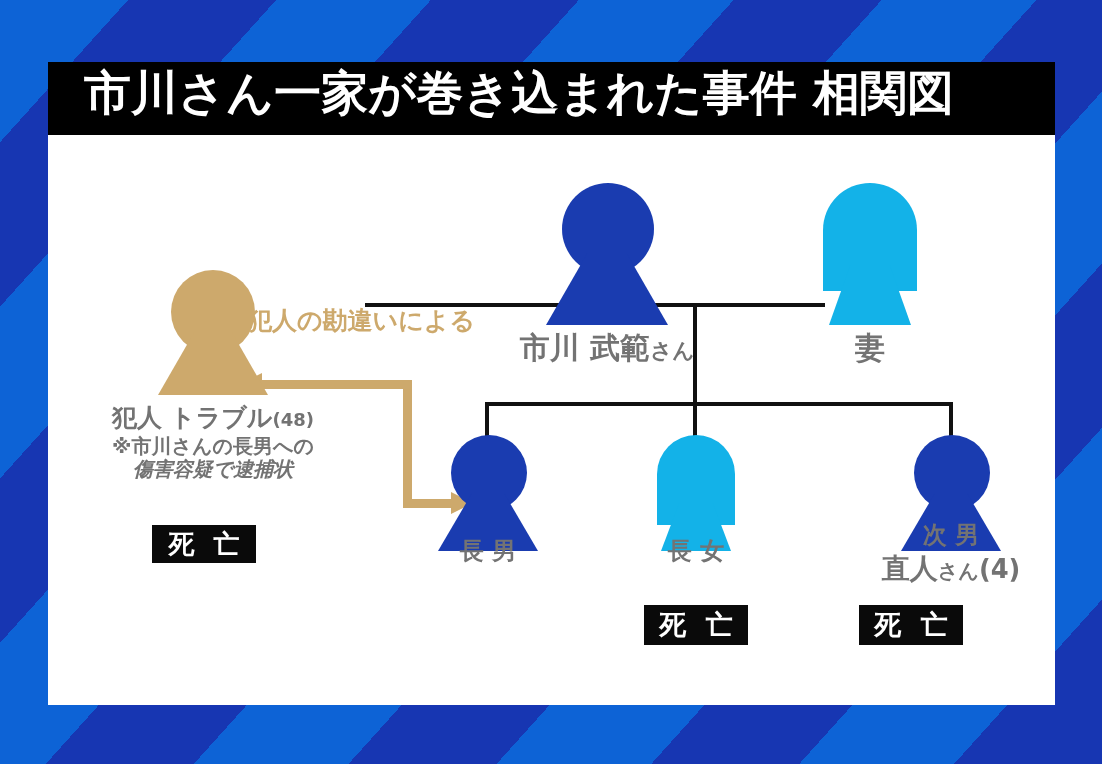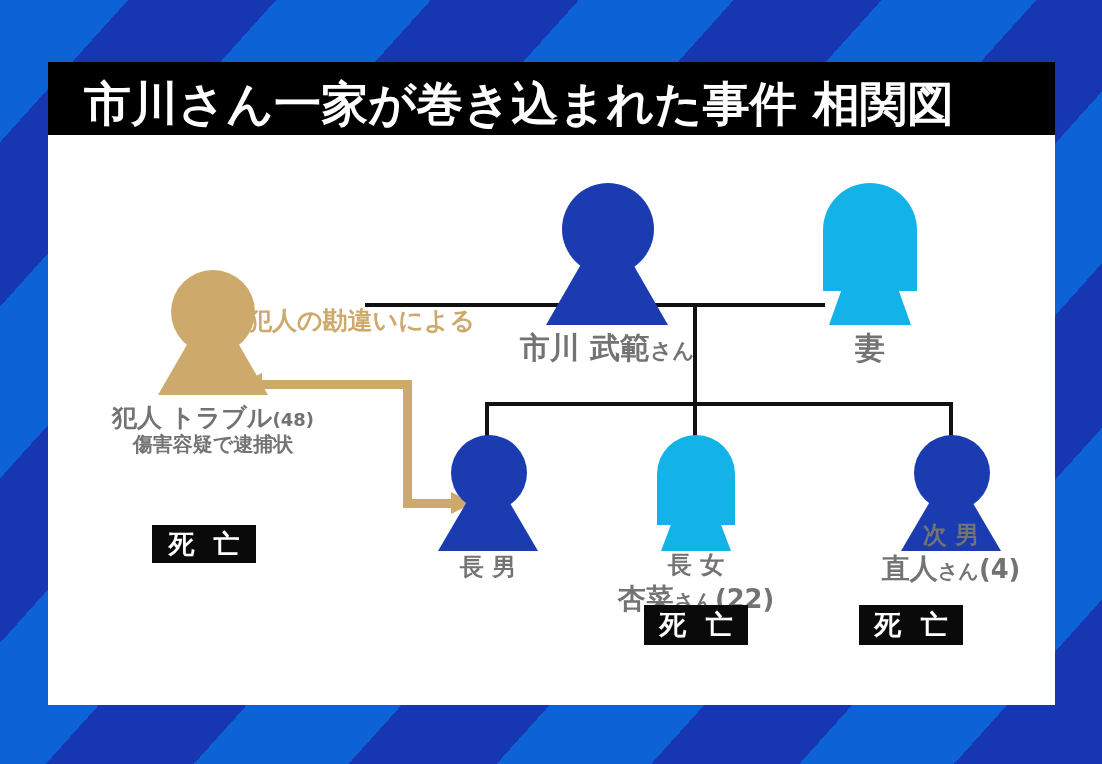--- a/index.html
+++ b/index.html
@@ -17,21 +17,21 @@
       #1736b2 0px, #1736b2 110px,
       #0d63d6 110px, #0d63d6 225px
     );
   }
   
   #header-bar {
     position: absolute;
     left: 48px; top: 62px;
     width: 1007px; height: 85px;
     background: #000000;
-    display: flex; align-items: center;
+    display: flex; 
   }
   #header-title {
     color: #ffffff;
     font-size: 47px;
     font-weight: bold;
     letter-spacing: 0px;
     padding-left: 36px;
     white-space: nowrap;
     font-family: "DejaVu Sans", "Liberation Sans", sans-serif;
   }
@@ -138,21 +138,22 @@
 
     <div class="person" style="left:110px; top:135px; width:110px; height:125px;">
       <div class="male-head" style="left:13px; top:0px; width:84px; height:84px; background:#cda96c;"></div>
       <div class="male-body" style="left:0px; top:62px; width:110px; height:63px; background:#cda96c;
                   clip-path: polygon(33% 0%, 67% 0%, 100% 100%, 0% 100%);"></div>
     </div>
     <div class="label" style="left:25px; top:268px; width:280px; font-size:25px;">
       <div>
         <span>犯人</span><span style="font-size:0.92em;"> </span><span>トラブル</span><span class="sub">(48)</span>
       </div>
-      <div style="font-size:20px;">傷害容疑で逮捕状</div>
+      <div style="font-size:20px; margin-top:2px;">※市川さんの長男への</div>
+      <div style="font-size:20px;font-style:italic;">傷害容疑で逮捕状</div>
     </div>
     <div class="badge" style="left:104px; top:390px; width:104px; height:38px; font-size:26px;">
       <span style="padding-left:5px;">死 亡</span>
     </div>
 
     <div class="person" style="left:498px; top:48px; width:122px; height:142px;">
       <div class="male-head" style="left:16px; top:0px; width:92px; height:92px; background:#1a3cb0;"></div>
       <div class="male-body" style="left:0px; top:70px; width:122px; height:72px; background:#1a3cb0;
                   clip-path: polygon(34% 0%, 66% 0%, 100% 100%, 0% 100%);"></div>
     </div>
@@ -168,35 +169,32 @@
     </div>
     <div class="label" style="left:722px; top:195px; width:200px; font-size:30px;">
       <span>妻</span>
     </div>
 
     <div class="person" style="left:390px; top:300px; width:100px; height:116px;">
       <div class="male-head" style="left:13px; top:0px; width:76px; height:76px; background:#1a3cb0;"></div>
       <div class="male-body" style="left:0px; top:58px; width:100px; height:58px; background:#1a3cb0;
                   clip-path: polygon(34% 0%, 66% 0%, 100% 100%, 0% 100%);"></div>
     </div>
-    <div class="label" style="left:350px; top:418px; width:180px; font-size:24px;">
+    <div class="label" style="left:350px; top:402px; width:180px; font-size:24px;">
       <span>長 男</span>
     </div>
 
     <div class="person" style="left:605px; top:300px; width:86px; height:116px;">
       <div class="female-top" style="left:4px; top:0px; width:78px; height:90px; background:#13b2e8;
                   border-top-left-radius:39px; border-top-right-radius:39px;"></div>
       <div class="female-skirt" style="left:8px; top:68px; width:70px; height:48px; background:#13b2e8;
                   clip-path: polygon(26% 0%, 74% 0%, 100% 100%, 0% 100%);"></div>
     </div>
-    <div class="label" style="left:558px; top:416px; width:180px; font-size:24px;">
+    <div class="label" style="left:558px; top:402px; width:180px; font-size:24px;">
       <div>長 女</div>
-      <div style="font-size:28px; margin-top:3px;">
-        <span>杏菜</span><span class="sub">さん</span><span style="font-size:0.92em;">(22)</span>
-      </div>
     </div>
     <div class="badge" style="left:596px; top:470px; width:104px; height:40px; font-size:27px;">
       <span style="padding-left:5px;">死 亡</span>
     </div>
 
     <div class="person" style="left:853px; top:300px; width:100px; height:116px;">
       <div class="male-head" style="left:13px; top:0px; width:76px; height:76px; background:#1a3cb0;"></div>
       <div class="male-body" style="left:0px; top:58px; width:100px; height:58px; background:#1a3cb0;
                   clip-path: polygon(34% 0%, 66% 0%, 100% 100%, 0% 100%);"></div>
     </div>

